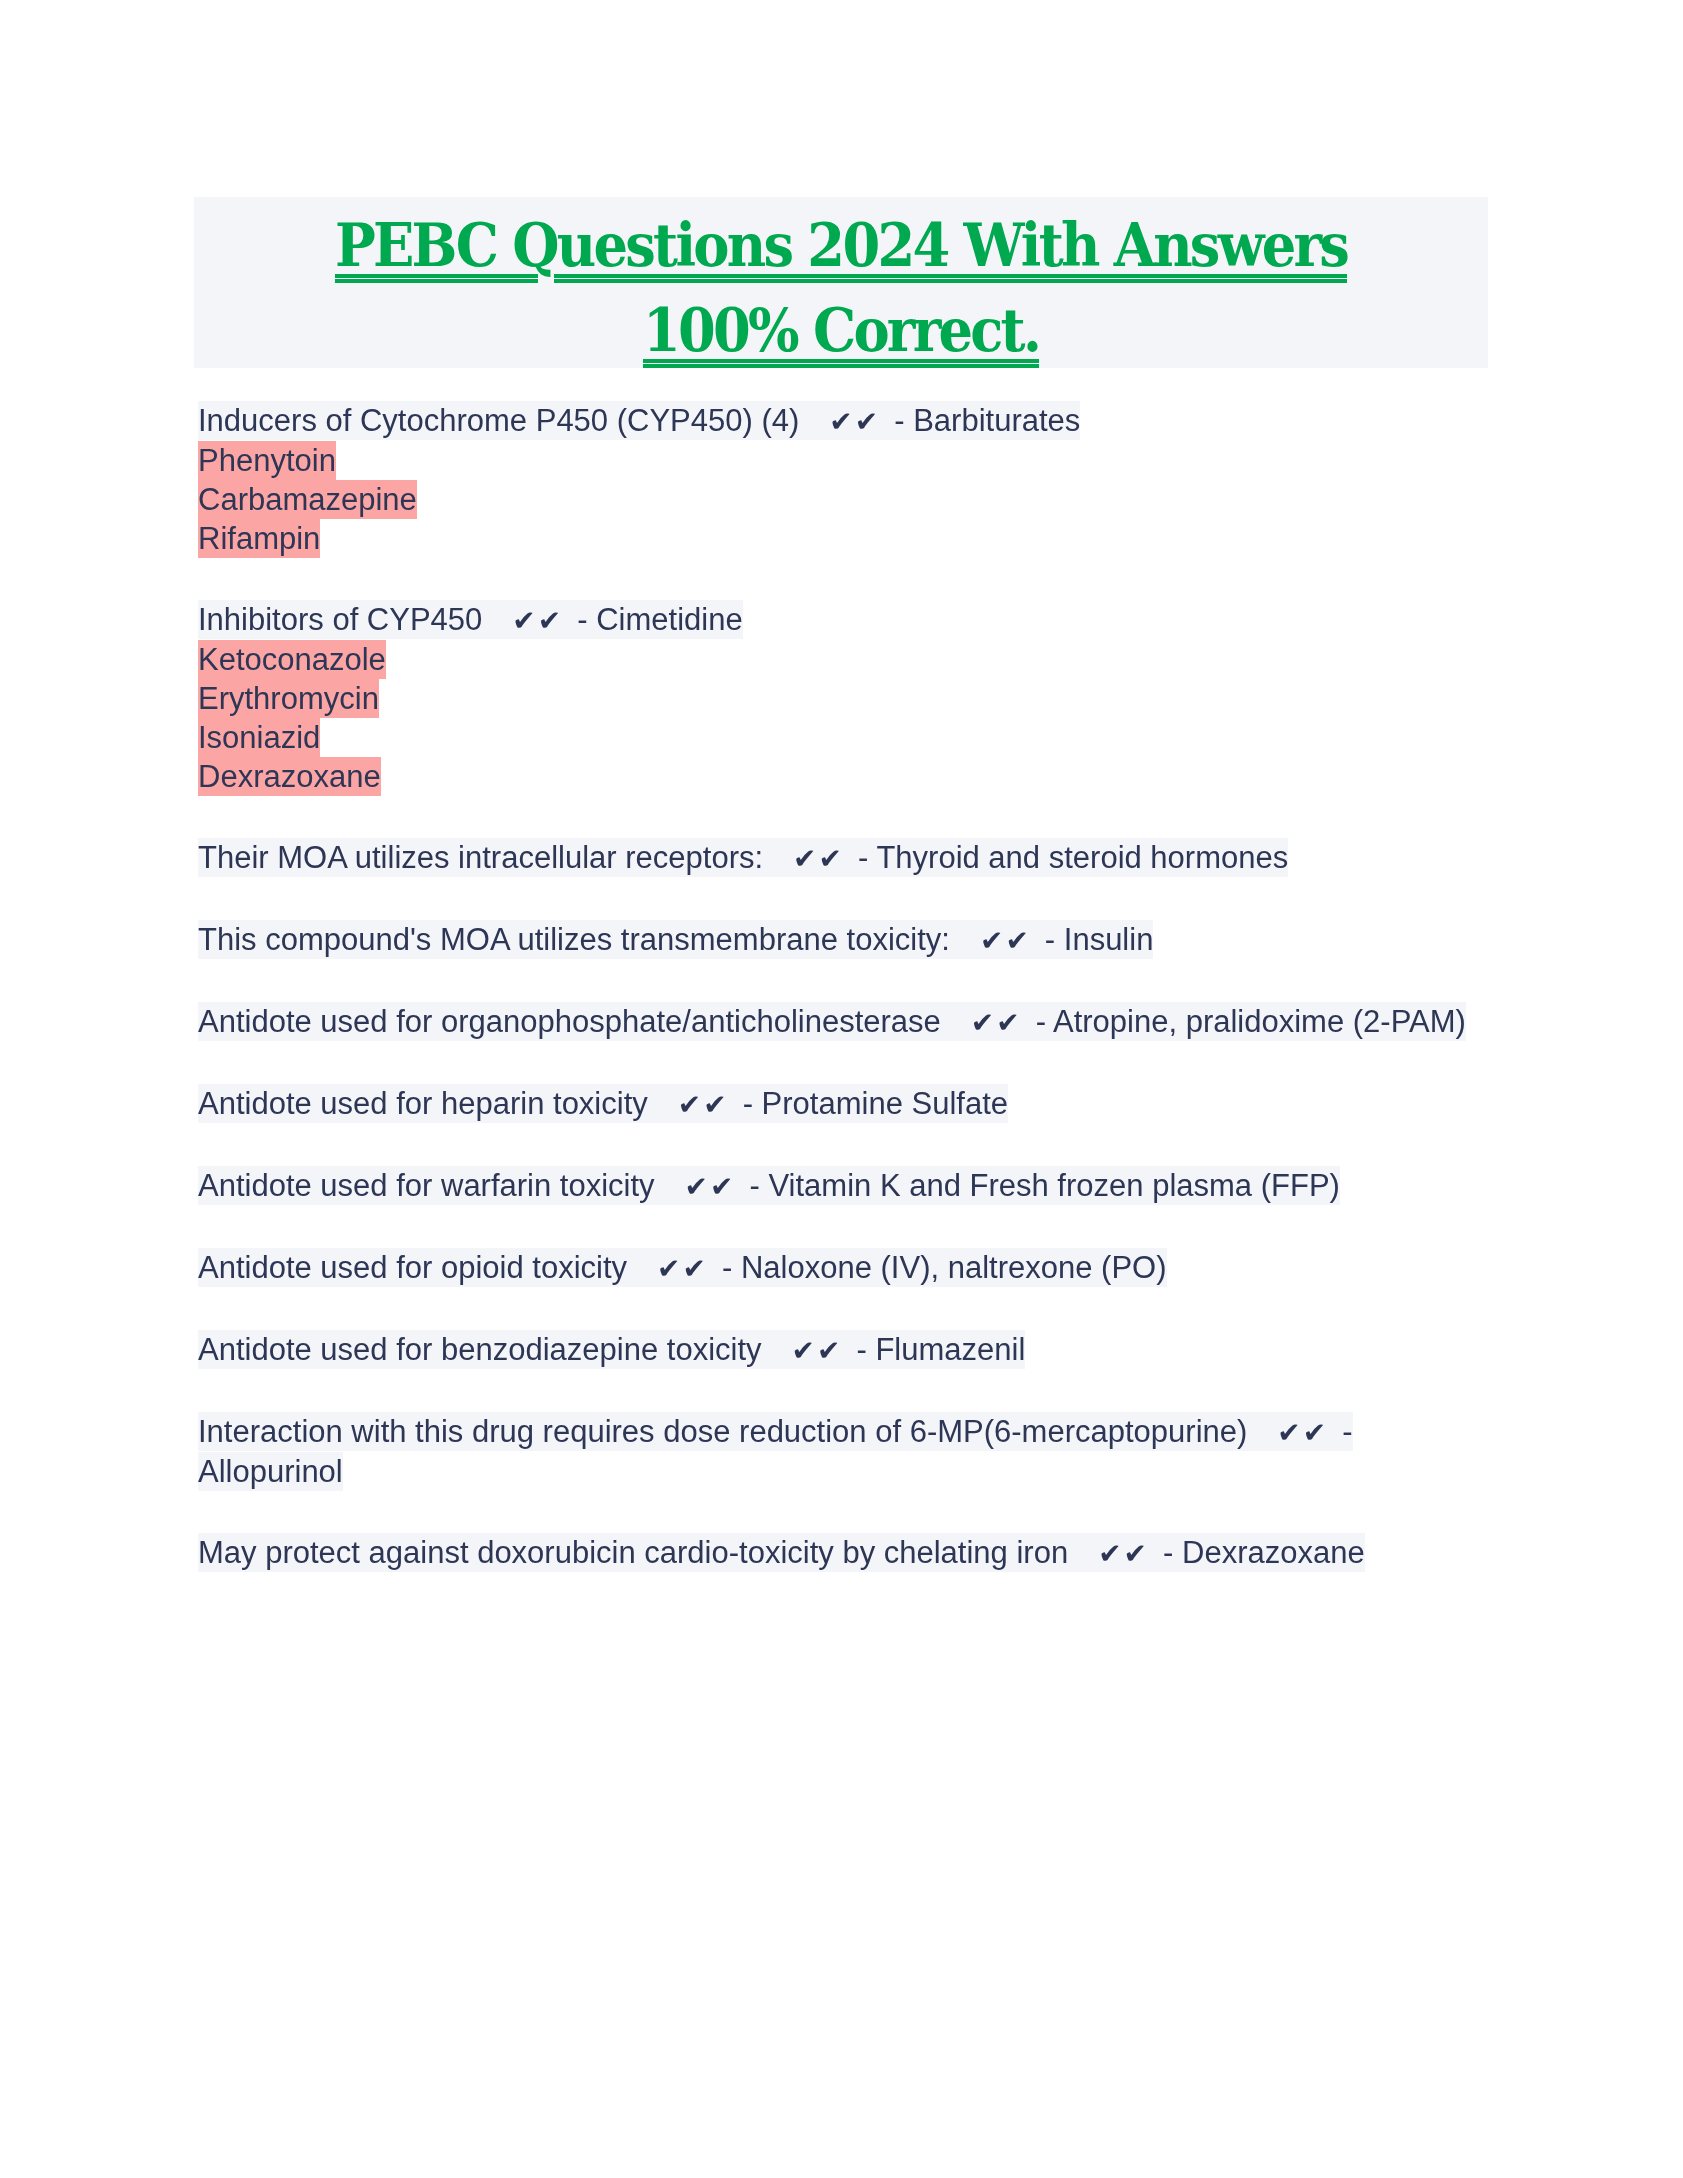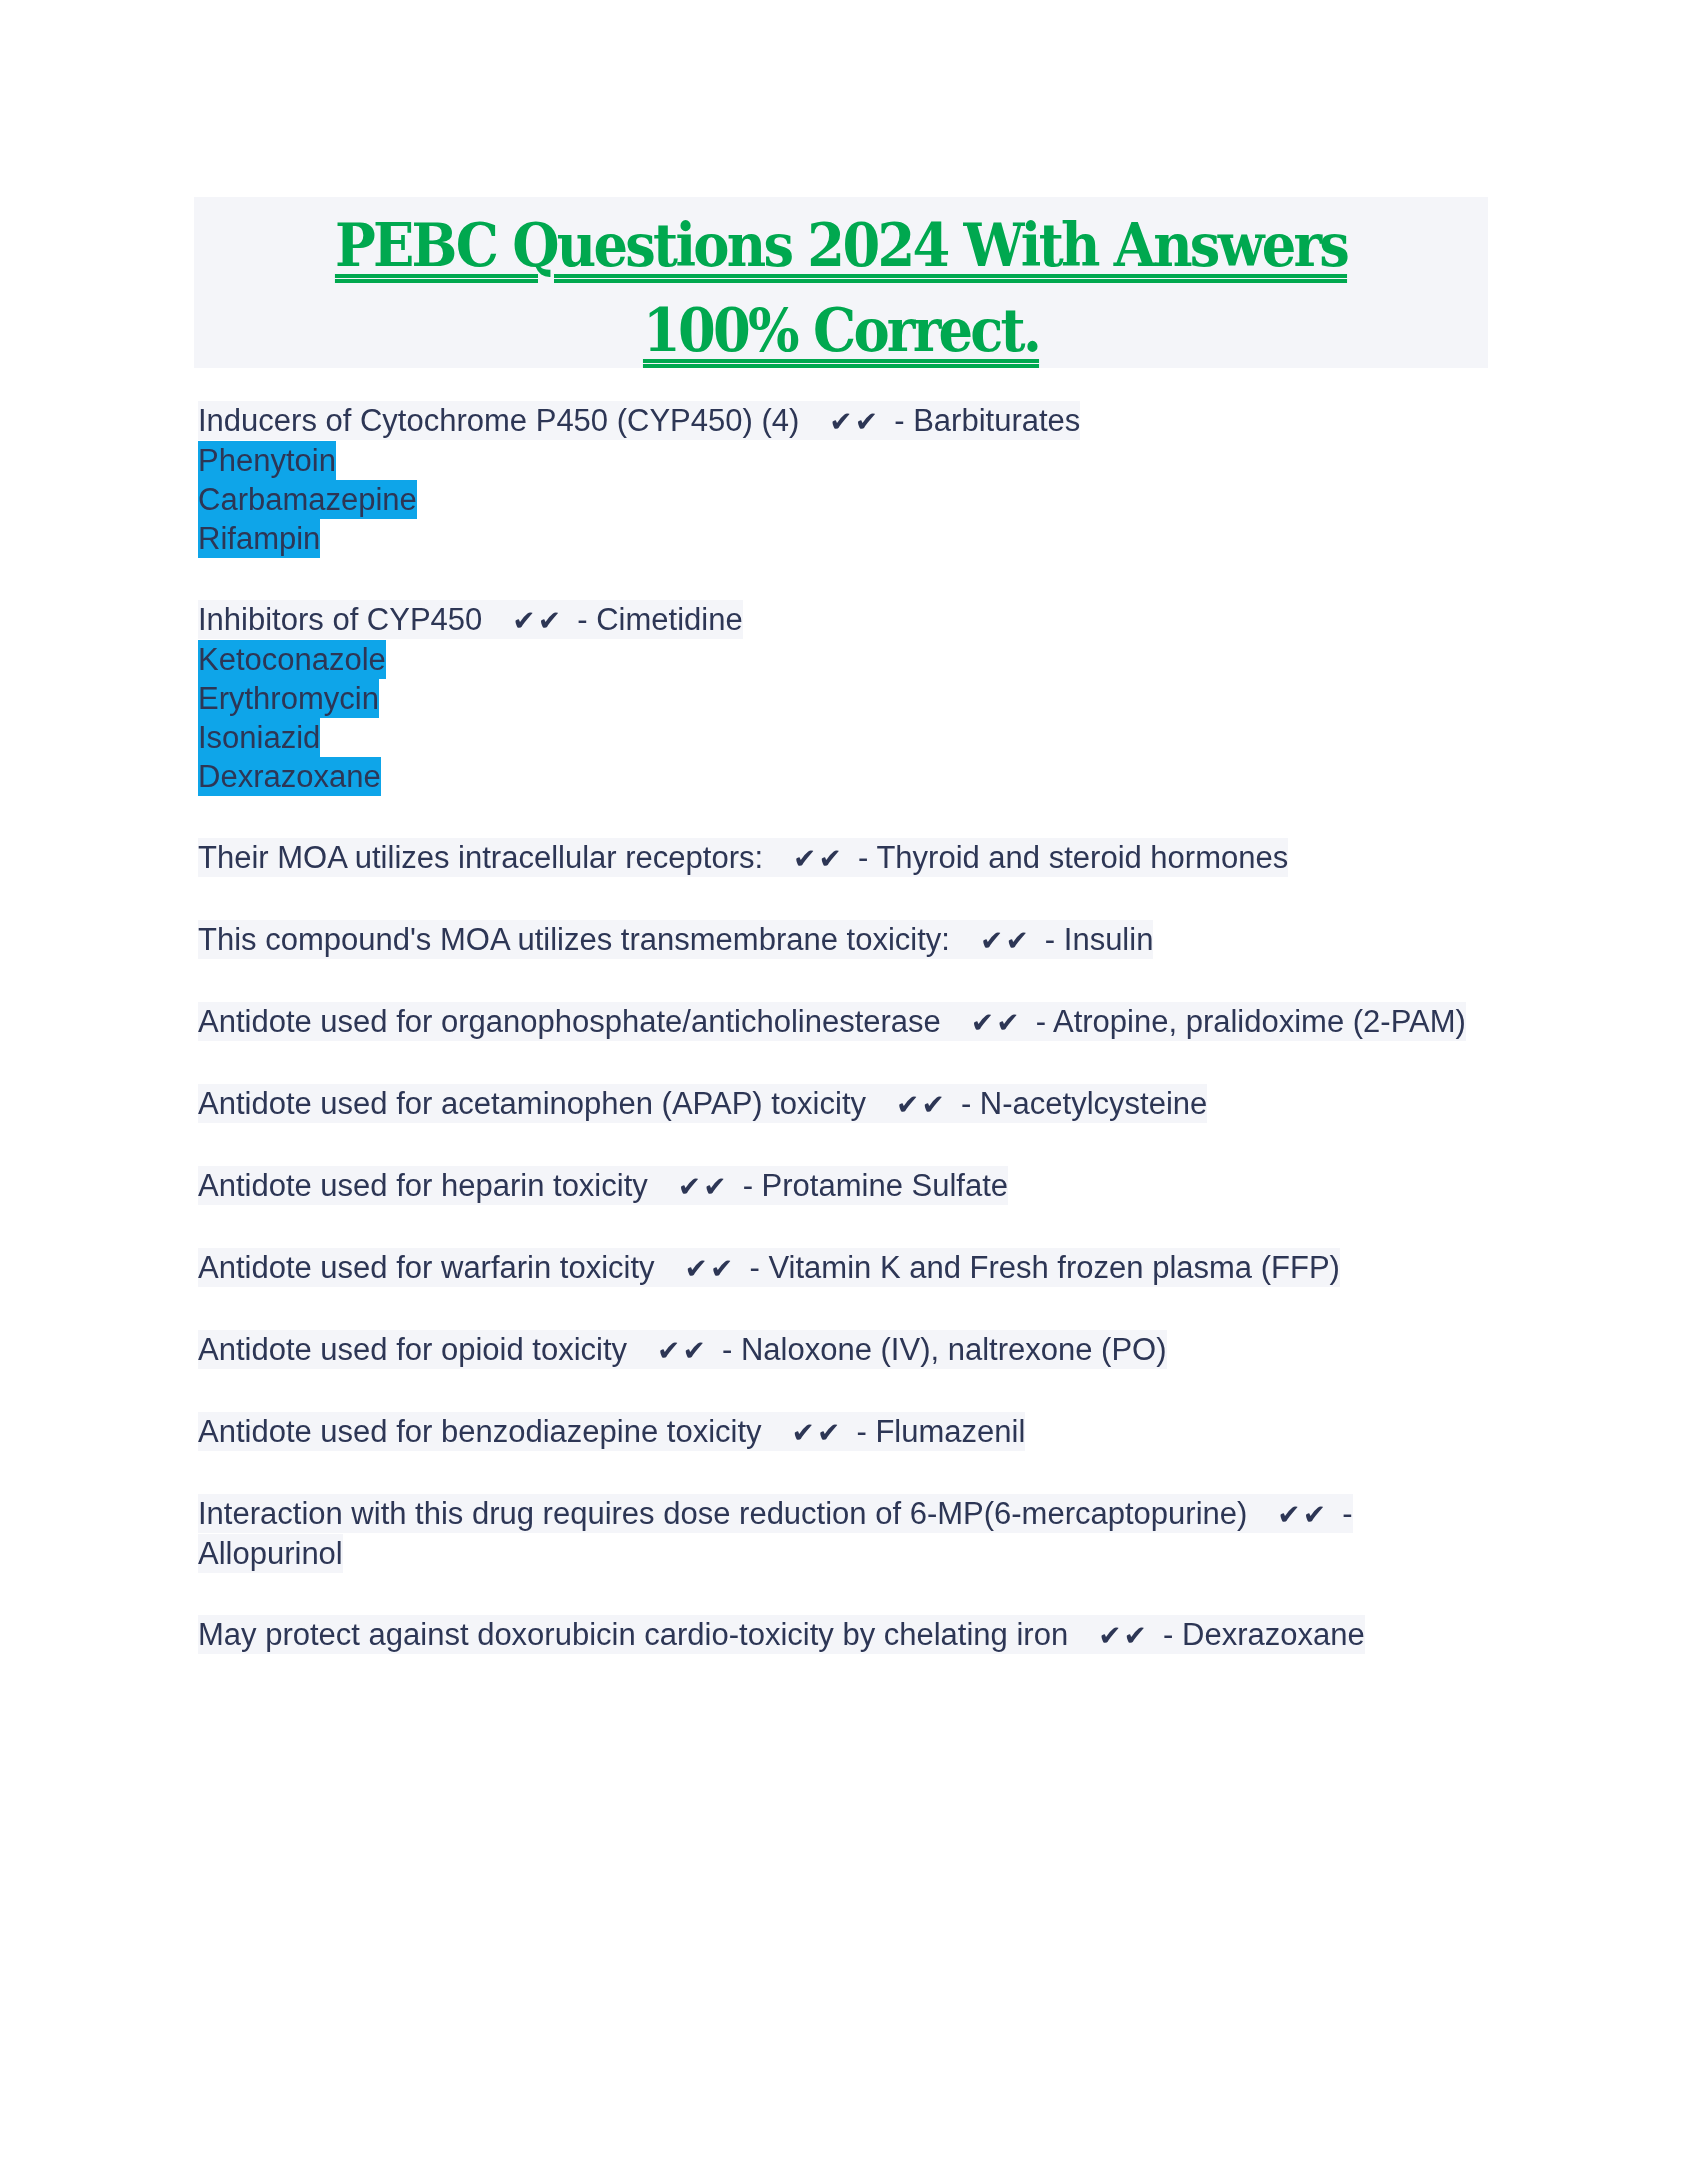--- a/index.html
+++ b/index.html
@@ -72,21 +72,21 @@
       font-weight: bold;
       font-size: 28px;
       color: #2d3655;
       margin: 0 14px 0 30px;
       letter-spacing: 2px;
     }
     .sub-line {
       display: block;
     }
     .sub-line span {
-      background: #0ea5e9;
+      background: #fca5a5;
       padding: 2px 0;
     }
   </style>
 </head>
 <body>
 
 <div class="page">
 
   <div class="title-box">
     <h1 class="title">
@@ -118,23 +118,20 @@
     </div>
 
     <div class="qa">
       <span class="line"><span>This compound's MOA utilizes transmembrane toxicity:</span><span class="check">✔✔</span><span>- Insulin</span></span>
     </div>
 
     <div class="qa">
       <span class="line"><span>Antidote used for organophosphate/anticholinesterase</span><span class="check">✔✔</span><span>- Atropine, pralidoxime (2-PAM)</span></span>
     </div>
 
-    <div class="qa">
-      <span class="line"><span>Antidote used for acetaminophen (APAP) toxicity</span><span class="check">✔✔</span><span>- N-acetylcysteine</span></span>
-    </div>
 
     <div class="qa">
       <span class="line"><span>Antidote used for heparin toxicity</span><span class="check">✔✔</span><span>- Protamine Sulfate</span></span>
     </div>
 
     <div class="qa">
       <span class="line"><span>Antidote used for warfarin toxicity</span><span class="check">✔✔</span><span>- Vitamin K and Fresh frozen plasma (FFP)</span></span>
     </div>
 
 

